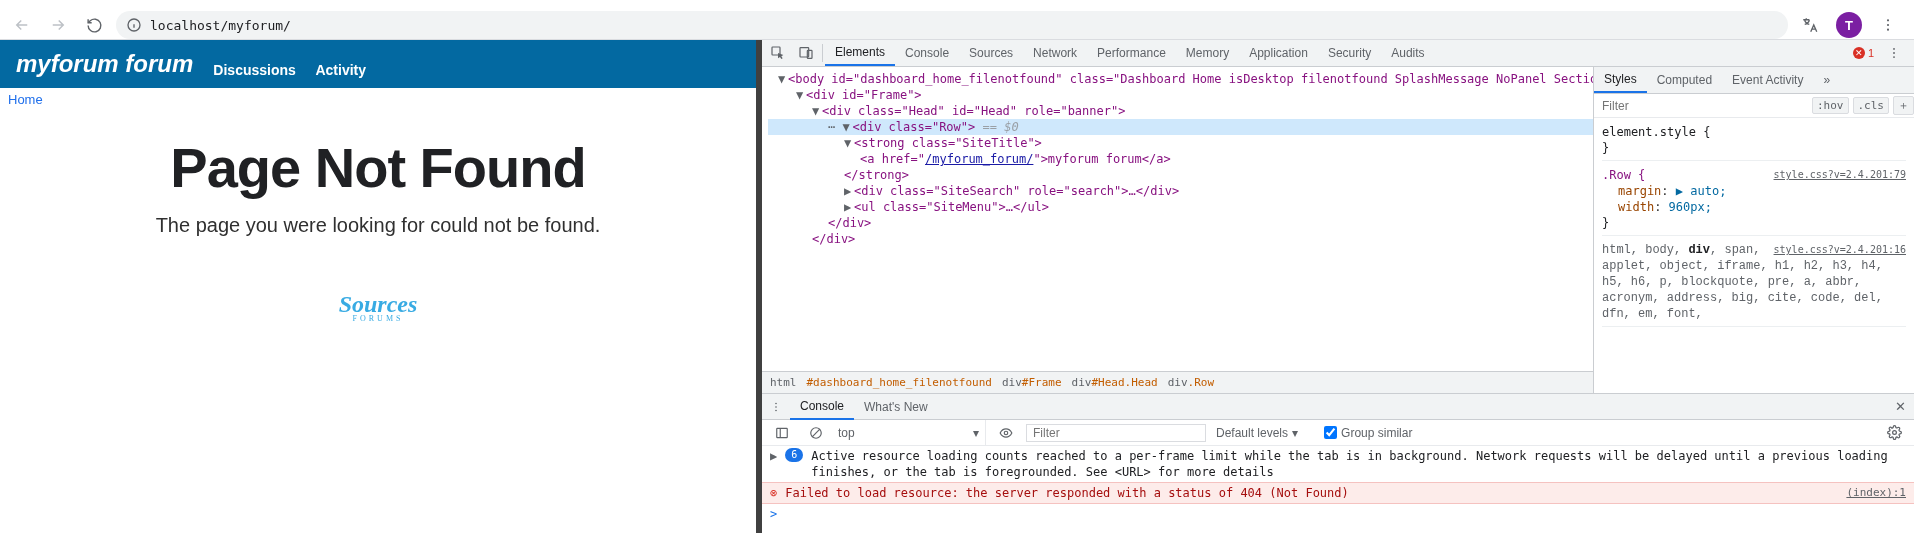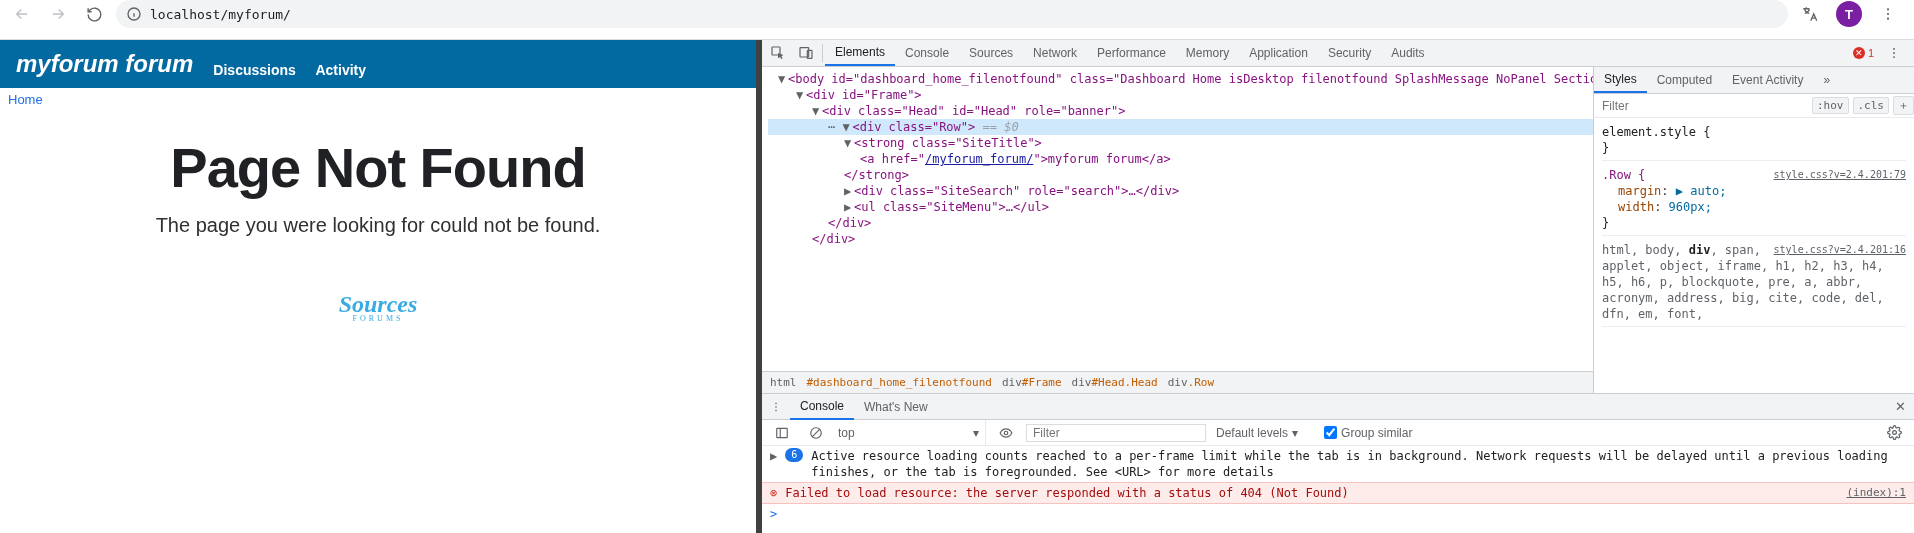--- a/index.html
+++ b/index.html
@@ -1,20 +1,20 @@
 <!DOCTYPE html>
 <html><head>
 <meta charset="utf-8">
 <style>
   * { box-sizing: border-box; margin: 0; padding: 0; }
   html, body { height: 100%; font-family: -apple-system, "Segoe UI", Arial, sans-serif; font-size: 13px; color: #202124; }
   body { display: flex; flex-direction: column; width: 1914px; }
 
   
-  .chrome-bar { display: flex; align-items: flex-start; height: 40px; padding: 0 8px; border-bottom: 1px solid #dadce0; background: #fff; gap: 8px; }
+  .chrome-bar { display: flex; align-items: flex-end; height: 40px; padding: 0 8px; border-bottom: 1px solid #dadce0; background: #fff; gap: 8px; }
   .nav-btn { width: 28px; height: 28px; display: flex; align-items: center; justify-content: center; border-radius: 14px; color: #5f6368; }
   .nav-btn.disabled { color: #bdc1c6; }
   .omnibox { flex: 1; display: flex; align-items: center; height: 28px; background: #f1f3f4; border-radius: 14px; padding: 0 10px; gap: 8px; color: #5f6368; }
   .omnibox .host { color: #202124; }
   .chrome-right { display: flex; align-items: center; gap: 12px; padding-right: 4px; }
   .avatar { width: 26px; height: 26px; border-radius: 50%; background: #7b1fa2; color: #fff; display: flex; align-items: center; justify-content: center; font-weight: 600; font-size: 13px; }
 
   
   .workspace { display: flex; flex: 1; min-height: 0; }
   .page-pane { width: 756px; background: #fff; display: flex; flex-direction: column; }
@@ -262,21 +262,21 @@
           </div>
           <div class="rule-block">
             <span class="rule-src">style.css?v=2.4.201:79</span>
             <div class="sel-name">.Row {</div>
             <div class="prop"><span class="pn">margin</span>: <span class="pv">▶ auto;</span></div>
             <div class="prop"><span class="pn">width</span>: <span class="pv">960px;</span></div>
             <div><span>}</span></div>
           </div>
           <div class="rule-block inherited">
             <span class="rule-src">style.css?v=2.4.201:16</span>
-            <div style="white-space:normal;">html, body, <b style="color:#202124;font-weight:600">div</b>, span, applet, object, iframe, h1, h2, h3, h4, h5, h6, p, blockquote, pre, a, abbr, acronym, address, big, cite, code, del, dfn, em, font,</div>
+            <div style="white-space:normal;font-family:Liberation Mono, monospace;">html, body, <b style="color:#202124;font-weight:600">div</b>, span, applet, object, iframe, h1, h2, h3, h4, h5, h6, p, blockquote, pre, a, abbr, acronym, address, big, cite, code, del, dfn, em, font,</div>
           </div>
         </div>
       </div>
     </div>
 
     <div class="dt-drawer">
       <div class="drawer-tabs">
         <div class="dt-iconbtn">
           <svg width="12" height="12" viewBox="0 0 24 24" fill="currentColor">
               <circle cx="12" cy="5" r="1.6"></circle>

